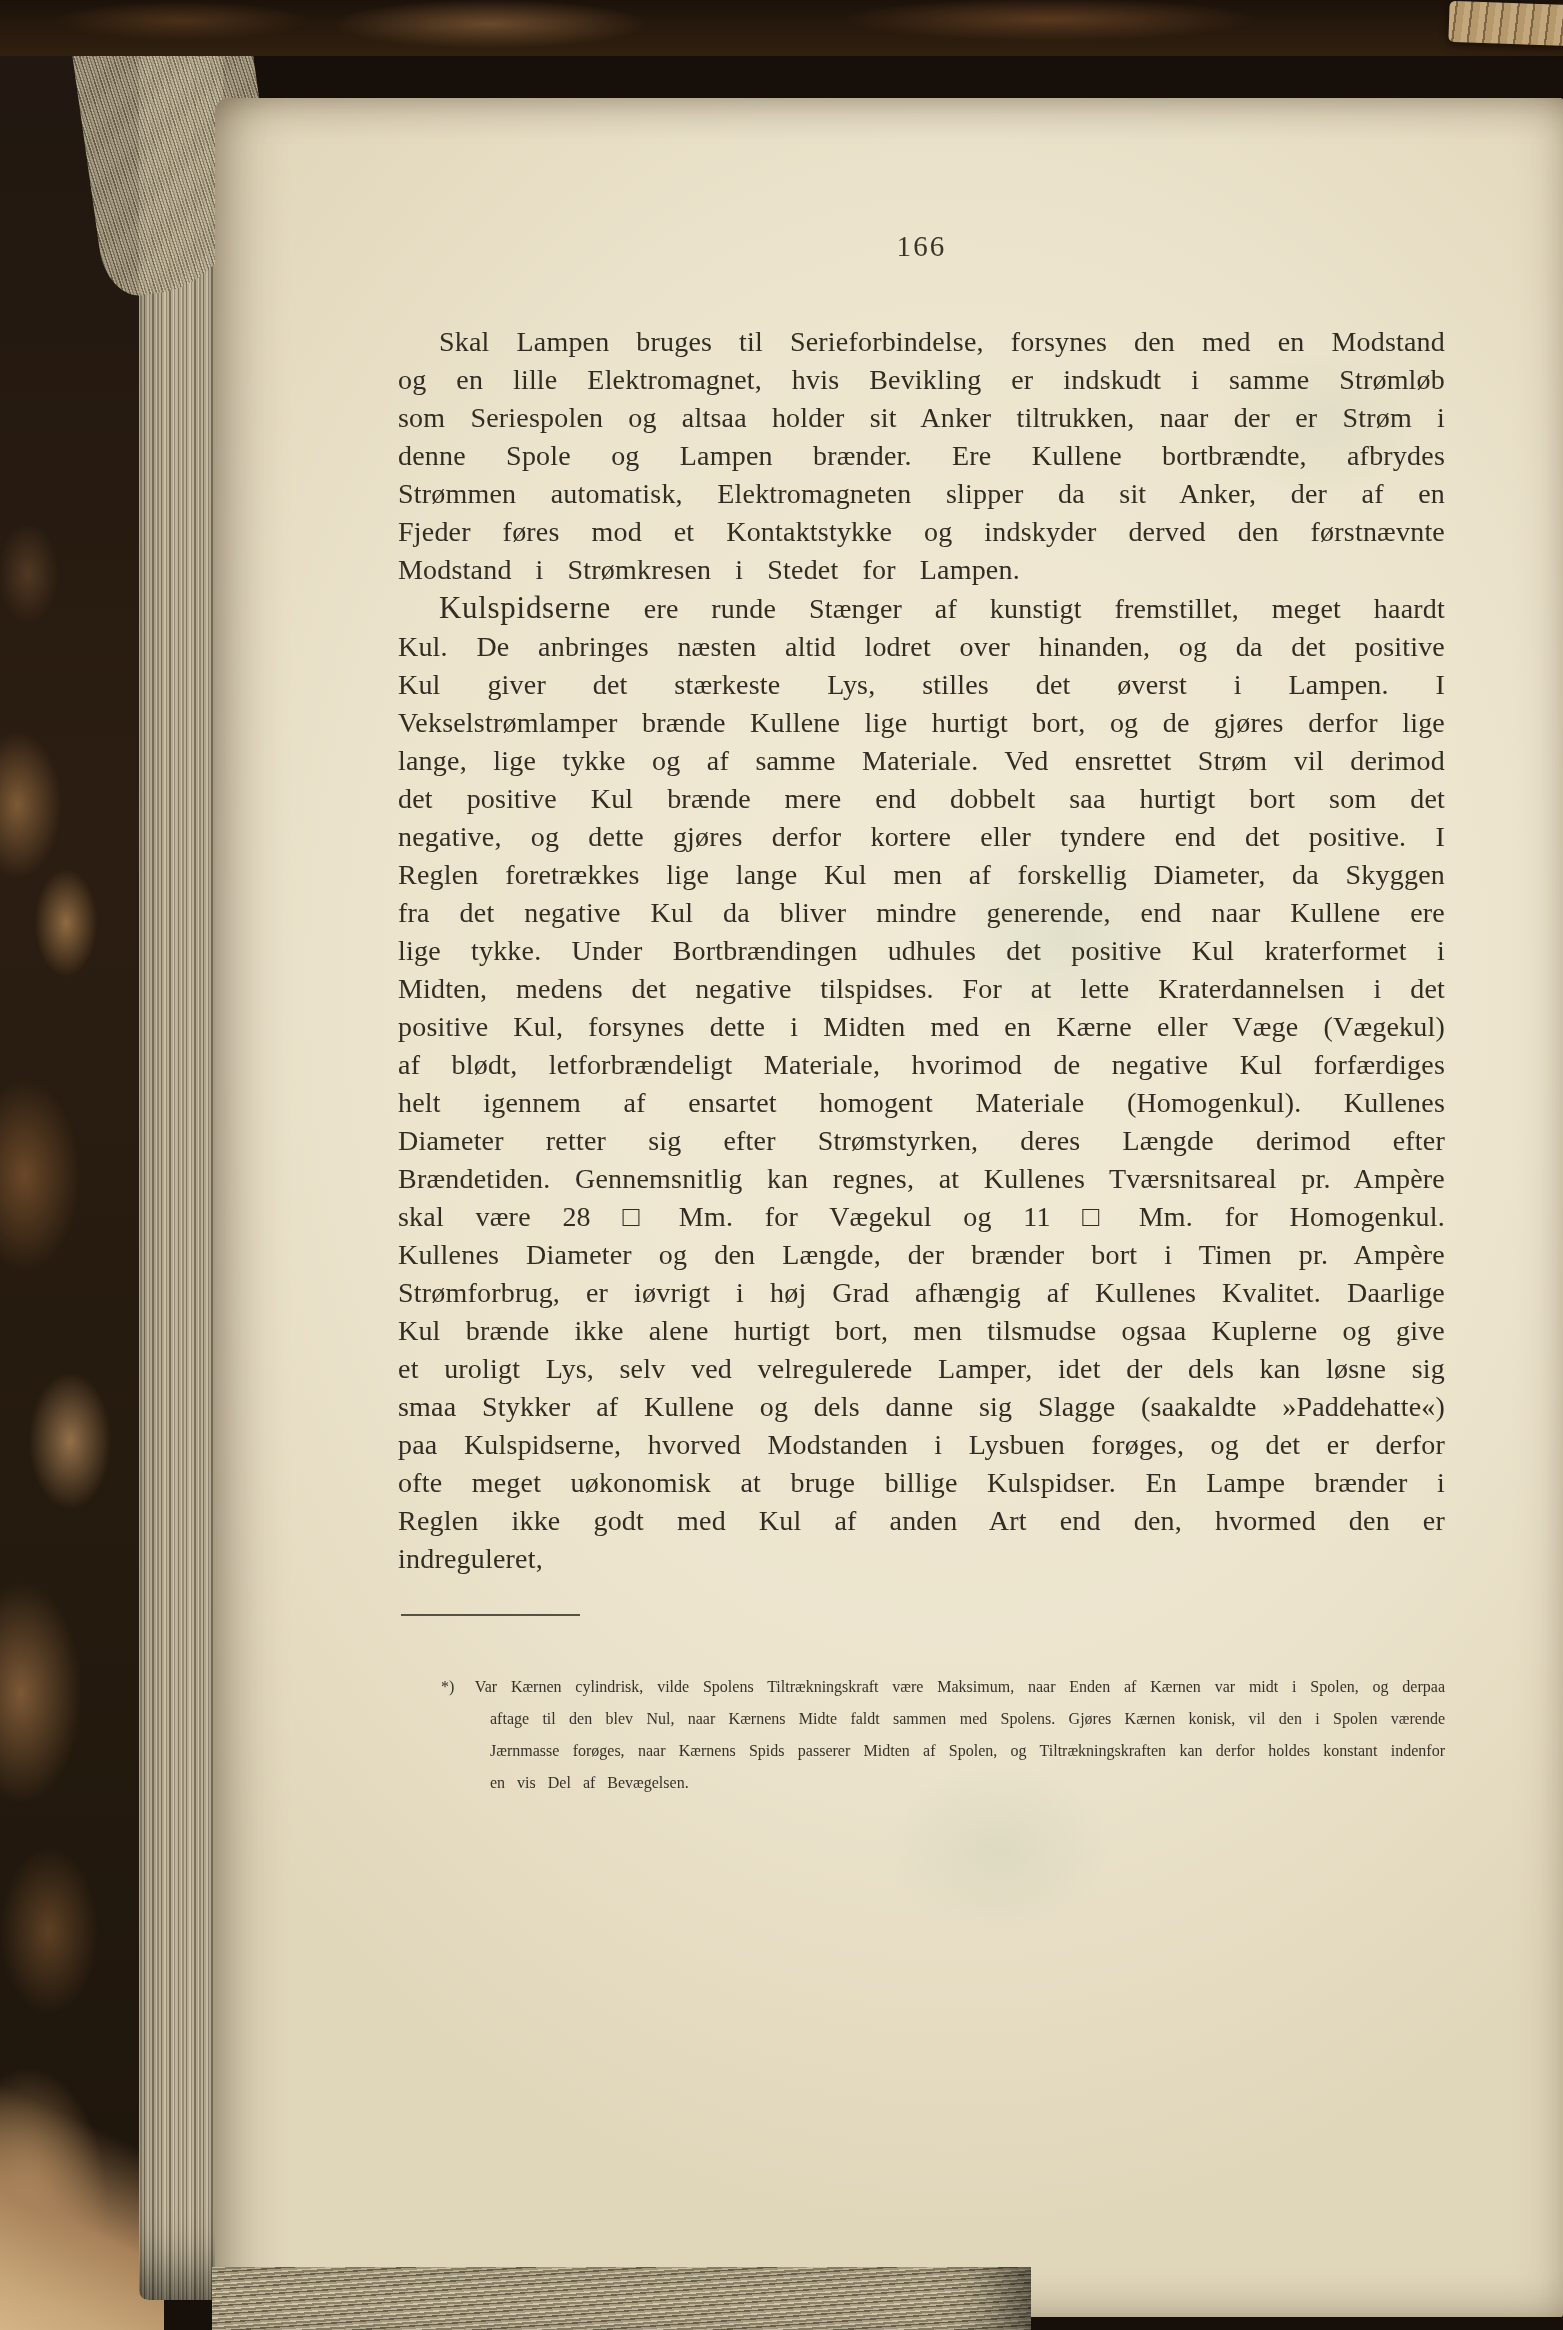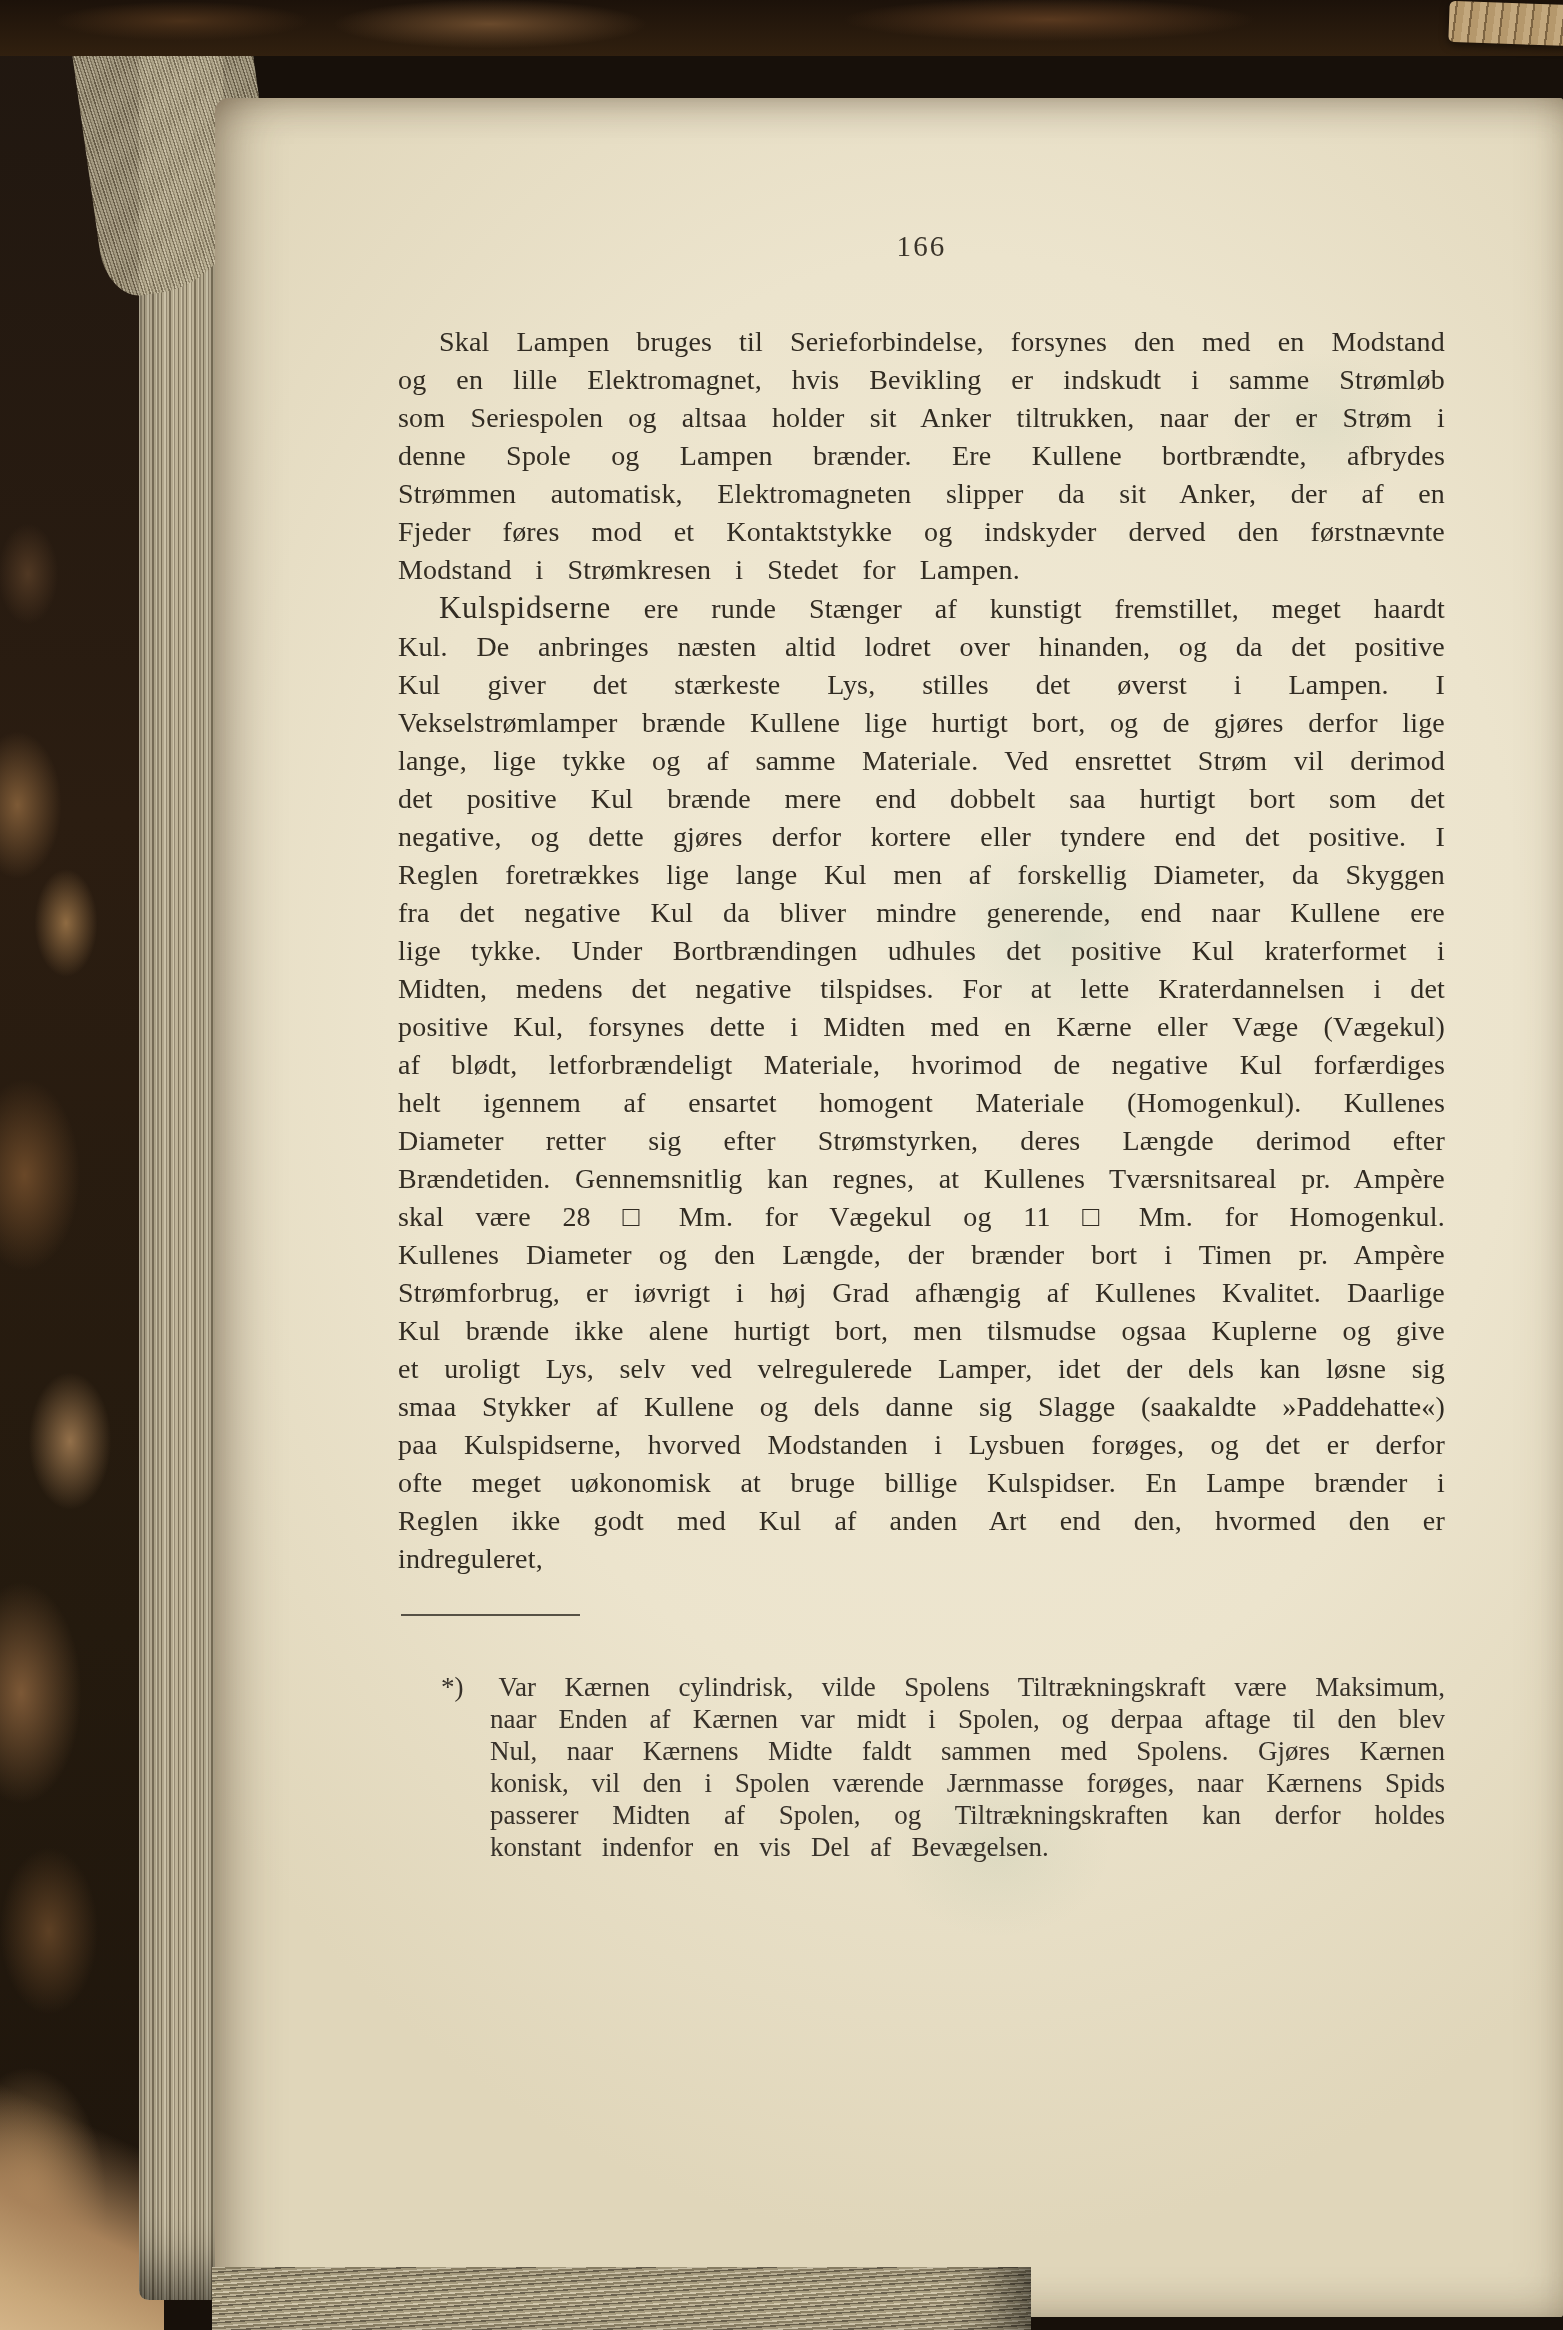--- a/index.html
+++ b/index.html
@@ -70,21 +70,21 @@
     box-shadow:inset -56px 0 63px -35px rgba(0,0,0,.6);}
 
   
   .textcol{position:absolute;left:183px;top:132px;width:1047px;color:#322c23;}
   .pagenum{text-align:center;font-size:29px;letter-spacing:2.1px;margin:0 0 60px 0;color:#3a342a;}
   .body-p{margin:0;font-size:28px;line-height:38px;text-align:justify;text-align-last:left;
           word-spacing:.6em;letter-spacing:0.2px;}
   .indent{text-indent:41px;}
   .lead{font-weight:normal;font-size:31px;letter-spacing:0.7px;}
   .fnrule{width:179px;height:2.1px;background:#565145;margin:36px 0 55px 2.8px;}
-  .footnote{margin-left:43px;font-size:27px;line-height:32px;text-align:justify;text-align-last:left;
+  .footnote{margin-left:43px;font-size:16px;line-height:32px;text-align:justify;text-align-last:left;
             word-spacing:.5em;padding-left:49px;text-indent:-49px;color:#37312a;}
   .fnmark{margin-right:7px;}
 </style>
 </head>
 <body>
 
 <div class="photo">
   <div class="spine"></div>
   <div class="corner-tan"></div>
   <div class="stack-v"></div>

